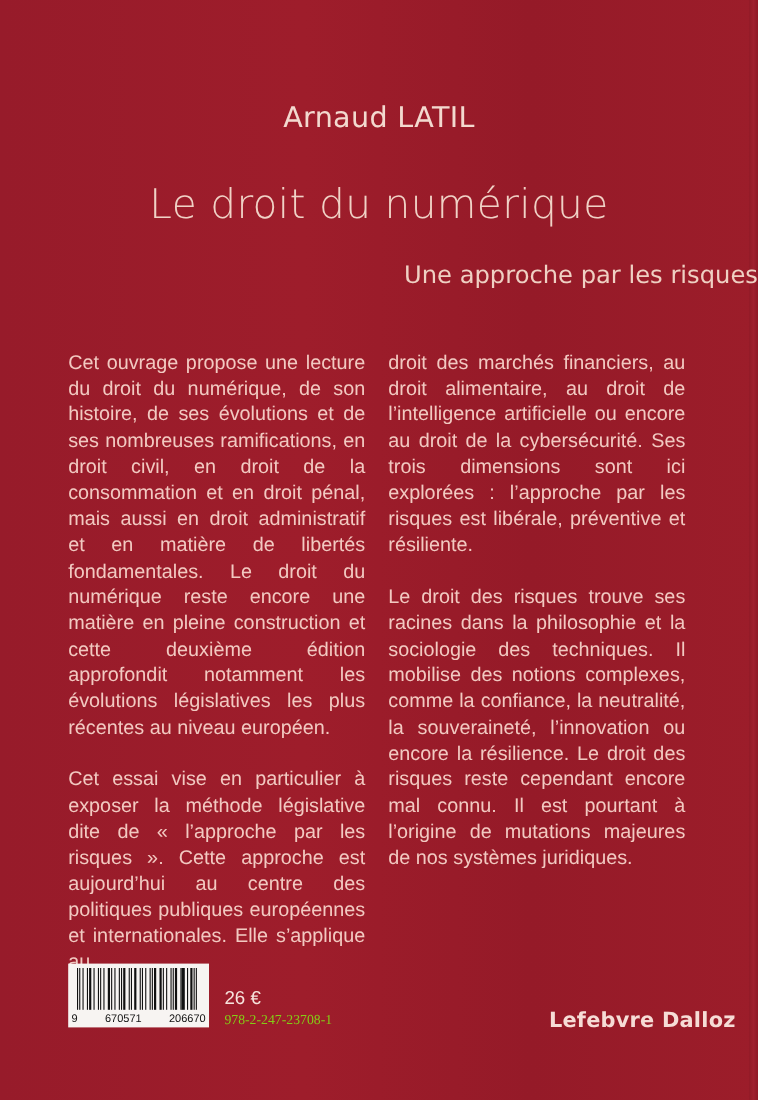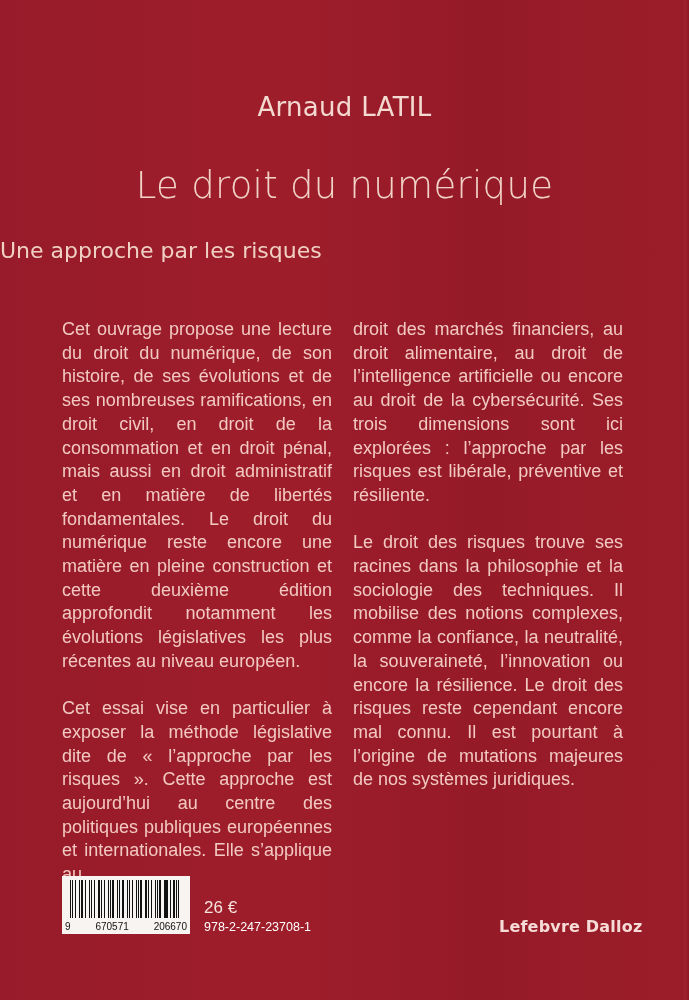--- a/index.html
+++ b/index.html
@@ -20,21 +20,21 @@
     .author {
       position: absolute; top: 92px; left: 0; width: 689px; text-align: center;
       color: #f3d9cf; font-family: "DejaVu Sans", sans-serif; font-size: 26px; letter-spacing: 0.3px;
     }
     .title {
       position: absolute; top: 164px; left: 0; width: 689px; text-align: center;
       color: #f0d2c6; font-family: "DejaVu Sans", sans-serif; font-size: 37px; font-weight: 300;
       letter-spacing: 0.3px;
     }
     .subtitle {
-      position: absolute; top: 238px; left: 0; width: 689px; text-align: left;
+      position: absolute; top: 238px; left: 0; width: 689px; text-align: right;
       color: #efd0c3; font-family: "DejaVu Sans", sans-serif; font-size: 22px;
     }
     .col {
       position: absolute; top: 318px; width: 270px;
       color: #f2c9c1; font-size: 18px; line-height: 23.7px; text-align: justify;
     }
     .col p { margin: 0 0 23.7px 0; }
     .col-left { left: 62px; }
     .col-right { left: 353px; }
     .barcode-box {
@@ -50,25 +50,25 @@
       position: absolute; left: 3px; bottom: 2px; width: 122px;
       font-size: 10px; color: #111; display: flex; justify-content: space-between;
       font-family: "Liberation Sans", sans-serif;
     }
     .price {
       position: absolute; left: 204px; top: 898px;
       color: #f6e3dc; font-size: 17px; font-weight: normal;
     }
     .isbn {
       position: absolute; left: 204px; top: 920px;
-      color: #ffffff; font-size: 12.5px;
+      color: #84cc16; font-size: 12.5px; font-family: Liberation Serif, serif;
     }
     .publisher {
       position: absolute; left: 499px; top: 917px;
-      color: #f6dcd6; font-size: 16px; font-weight: bold; letter-spacing: 0.2px;
+      color: #f6dcd6; font-size: 19px; font-weight: bold; letter-spacing: 0.2px;
       font-family: "DejaVu Sans", sans-serif;
     }
   </style>
 </head>
 <body>
 
 <div class="cover"></div>
 <div class="spine-edge"></div>
 
 <div class="author">Arnaud LATIL</div>

